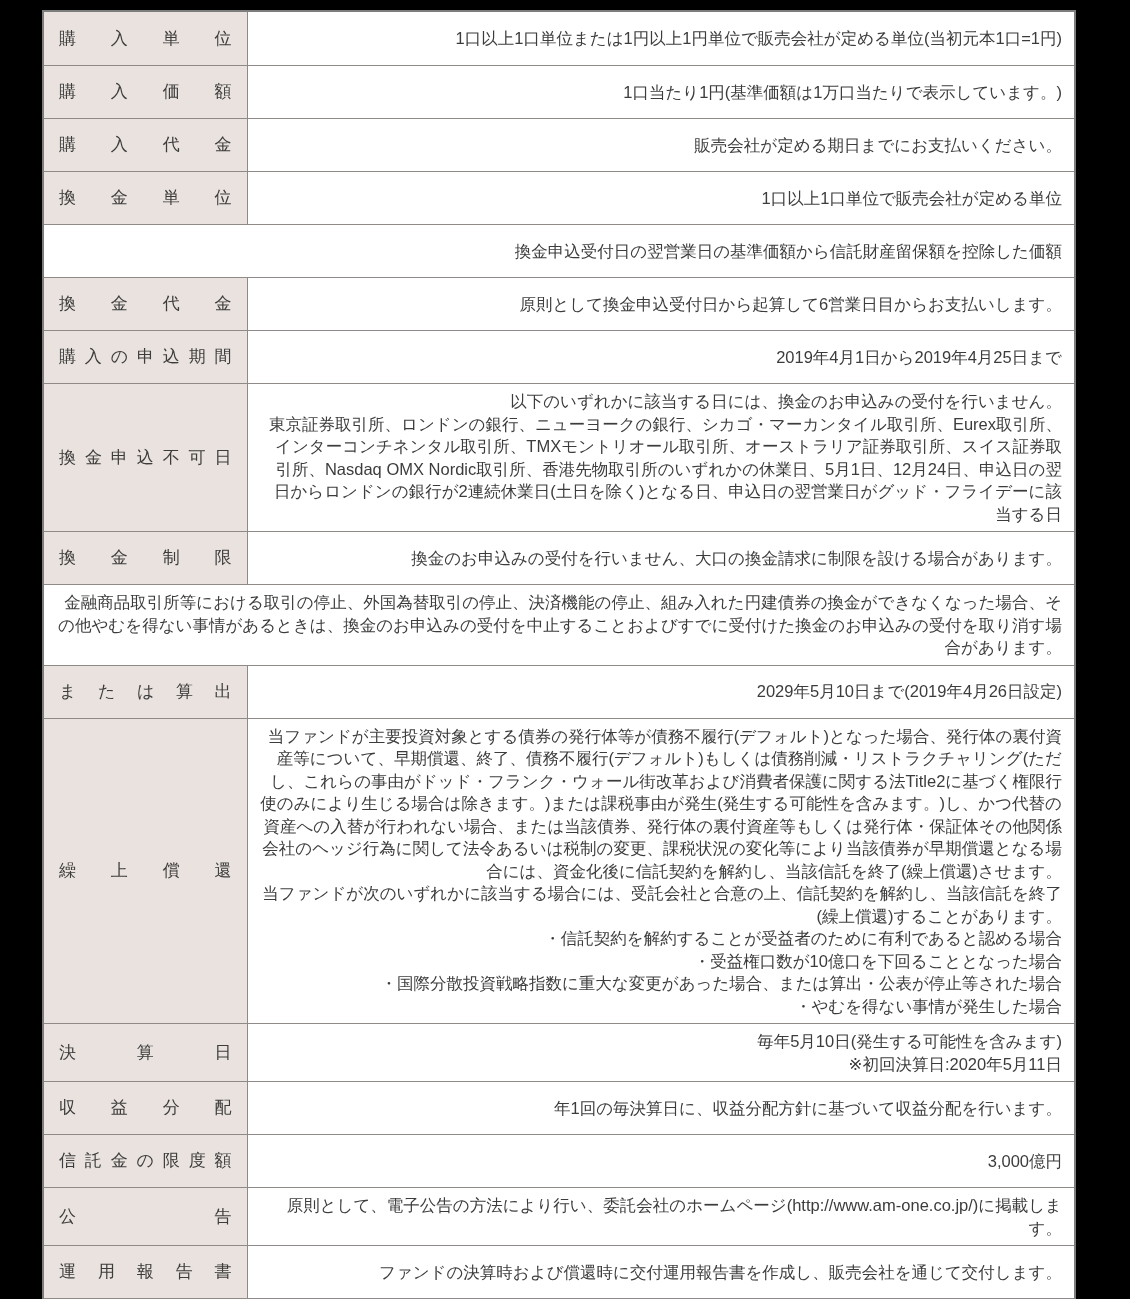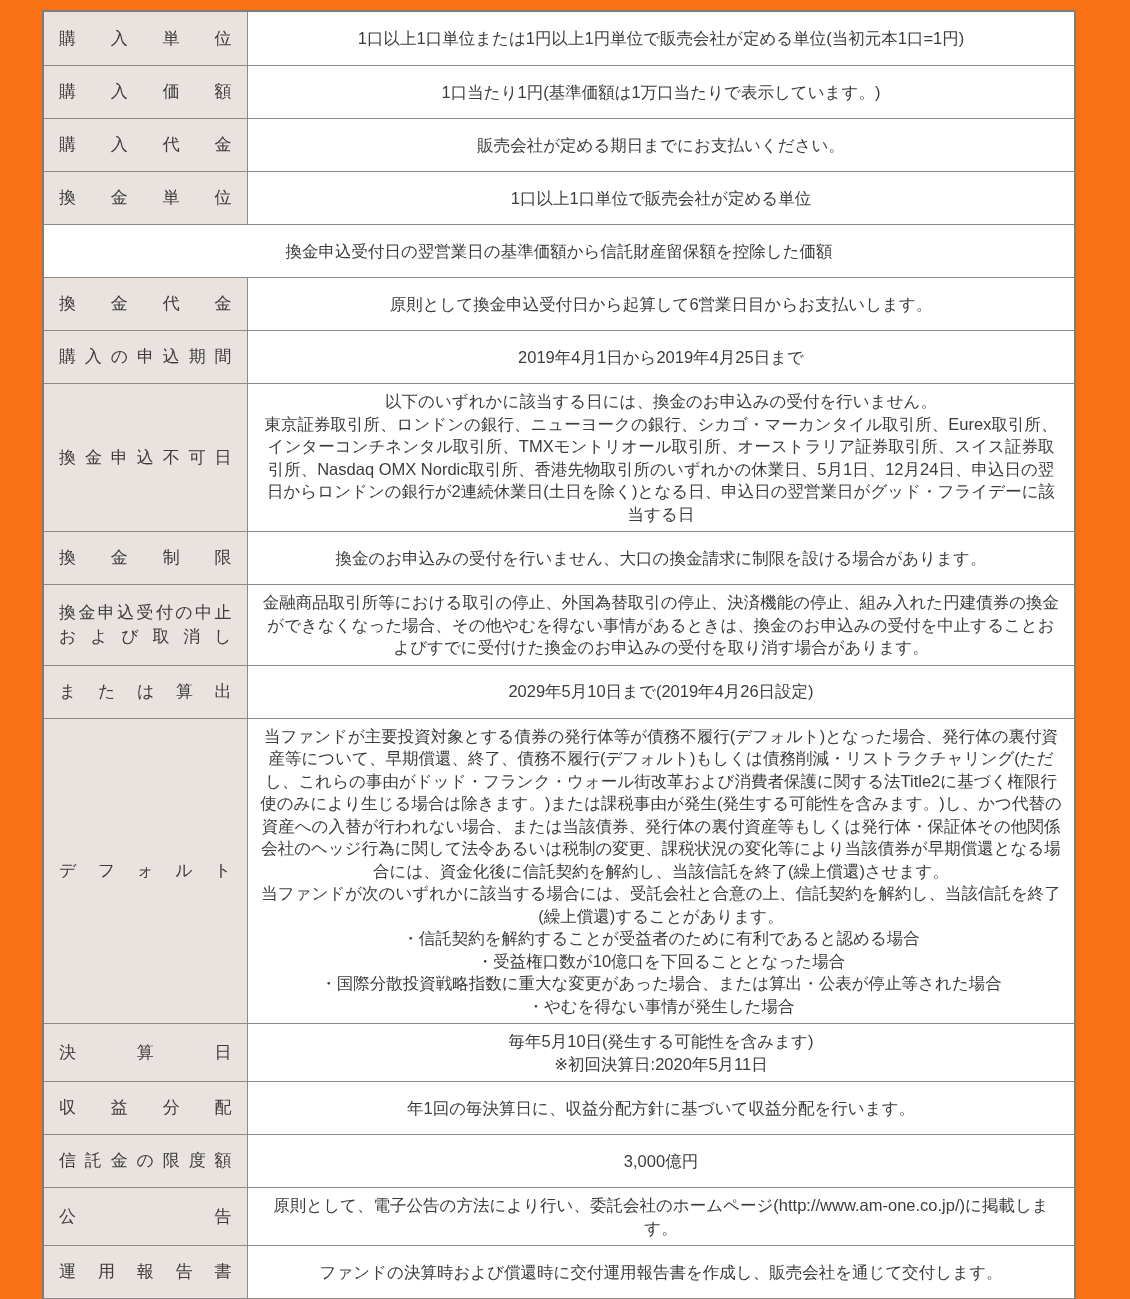--- a/index.html
+++ b/index.html
@@ -6,21 +6,21 @@
     margin: 0;
     padding: 0;
     background: #ffffff;
     font-family: "Liberation Sans", "DejaVu Sans", sans-serif;
     color: #3c3c3c;
   }
   .page {
     width: 1130px;
     height: 1299px;
     position: relative;
-    background: #f97316;
+    background: #000000;
     box-sizing: border-box;
   }
   .fund-table {
     position: absolute;
     left: 42px;
     top: 10px;
     width: 1034px;
     border: 2px solid #7d7d7d;
     box-sizing: border-box;
     background: #ffffff;
@@ -59,21 +59,21 @@
     letter-spacing: 0.5px;
   }
   .content-cell {
     flex: 1 1 auto;
     background: #ffffff;
     padding: 6px 12px;
     font-size: 16.5px;
     line-height: 22.5px;
   }
   .content-line {
-    text-align: center;
+    text-align: right;
   }
 </style>
 </head>
 <body>
 
 <div class="page">
   <div class="fund-table" id="fund-table">
       <div class="row">
         <div class="cell label-cell">
           <div class="label-line">購入単位</div>
@@ -138,39 +138,35 @@
       </div>
       <div class="row">
         <div class="cell label-cell">
           <div class="label-line">換金制限</div>
         </div>
         <div class="cell content-cell">
           <div class="content-line">換金のお申込みの受付を行いません、大口の換金請求に制限を設ける場合があります。</div>
         </div>
       </div>
       <div class="row">
-        <div class="cell label-cell">
-          <div class="label-line">換金申込受付の中止</div>
-          <div class="label-line">および取消し</div>
-        </div>
         <div class="cell content-cell">
           <div class="content-line">金融商品取引所等における取引の停止、外国為替取引の停止、決済機能の停止、組み入れた円建債券の換金ができなくなった場合、その他やむを得ない事情があるときは、換金のお申込みの受付を中止することおよびすでに受付けた換金のお申込みの受付を取り消す場合があります。</div>
         </div>
       </div>
       <div class="row">
         <div class="cell label-cell">
           <div class="label-line">または算出</div>
         </div>
         <div class="cell content-cell">
           <div class="content-line">2029年5月10日まで(2019年4月26日設定)</div>
         </div>
       </div>
       <div class="row">
         <div class="cell label-cell">
-          <div class="label-line">デフォルト</div>
+          <div class="label-line">繰上償還</div>
         </div>
         <div class="cell content-cell">
           <div class="content-line">当ファンドが主要投資対象とする債券の発行体等が債務不履行(デフォルト)となった場合、発行体の裏付資産等について、早期償還、終了、債務不履行(デフォルト)もしくは債務削減・リストラクチャリング(ただし、これらの事由がドッド・フランク・ウォール街改革および消費者保護に関する法Title2に基づく権限行使のみにより生じる場合は除きます。)または課税事由が発生(発生する可能性を含みます。)し、かつ代替の資産への入替が行われない場合、または当該債券、発行体の裏付資産等もしくは発行体・保証体その他関係会社のヘッジ行為に関して法令あるいは税制の変更、課税状況の変化等により当該債券が早期償還となる場合には、資金化後に信託契約を解約し、当該信託を終了(繰上償還)させます。</div>
           <div class="content-line">当ファンドが次のいずれかに該当する場合には、受託会社と合意の上、信託契約を解約し、当該信託を終了(繰上償還)することがあります。</div>
           <div class="content-line">・信託契約を解約することが受益者のために有利であると認める場合</div>
           <div class="content-line">・受益権口数が10億口を下回ることとなった場合</div>
           <div class="content-line">・国際分散投資戦略指数に重大な変更があった場合、または算出・公表が停止等された場合</div>
           <div class="content-line">・やむを得ない事情が発生した場合</div>
         </div>
       </div>

